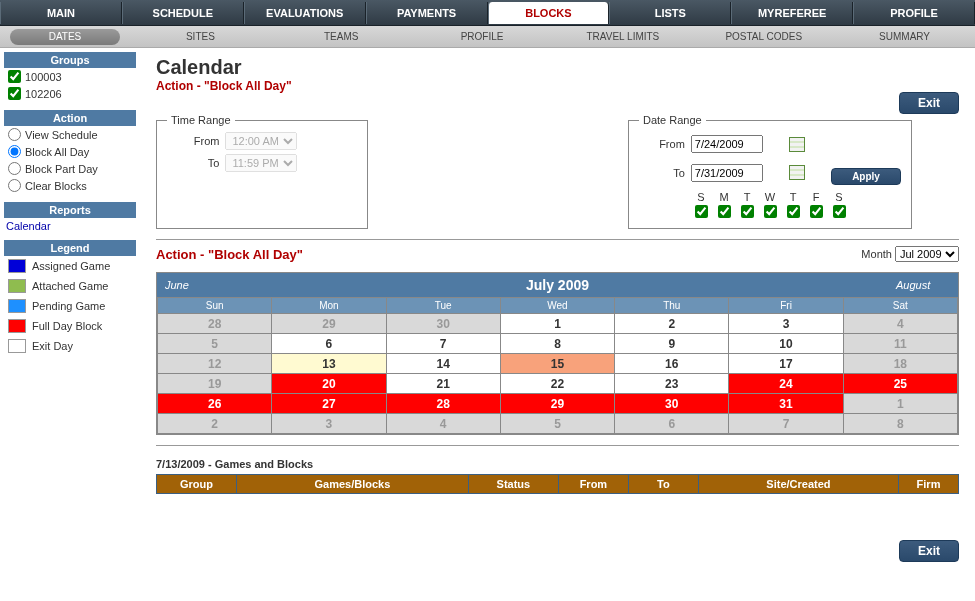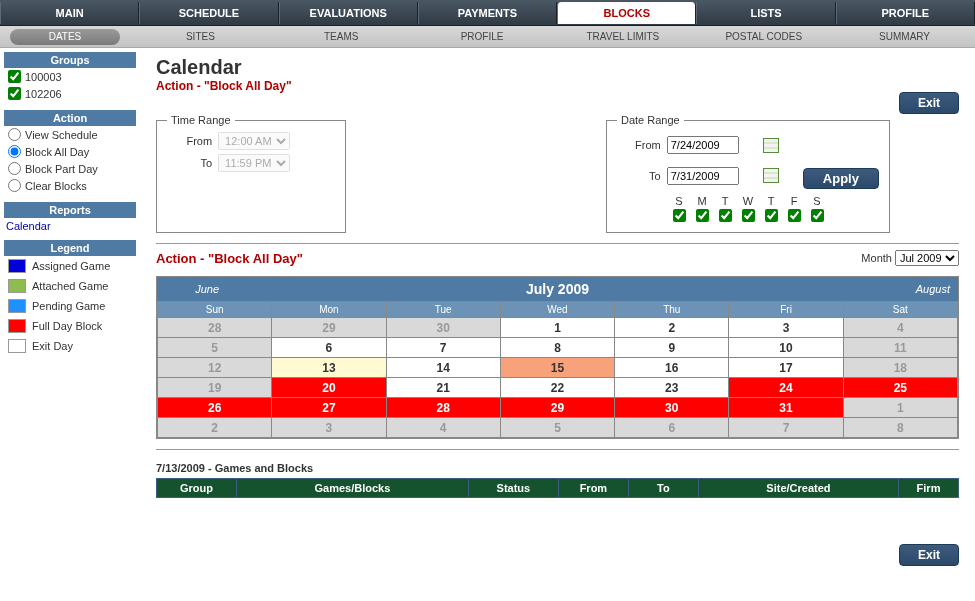--- a/index.html
+++ b/index.html
@@ -31,21 +31,21 @@
   
   .legend-row { display:flex; align-items:center; gap:6px; padding:3px 0; font-size:11px; }
   .legend-sw { width:18px; height:14px; border:1px solid #999; }
   
   
   .pg-title { font-size: 20px; font-weight: bold; padding-bottom: 0; }
   .action-line { color: #b00000; font-weight: bold; font-size: 12px; padding-bottom: 8px; }
   
   
   .btn { background: linear-gradient(#3c5b7d,#2a496b); color:#fff; border:1px solid #1d3a59; border-radius:4px; padding:3px 18px; font-size:12px; font-weight:bold; cursor:pointer;margin-top:36px; }
-  .btn.small { padding:2px 10px; font-size:13px; }
+  .btn.small { padding:2px 10px; font-size:10px; }
   
   
   .fs-row { display:flex; gap: 260px; }
   fieldset { border:1px solid #888; padding: 6px 10px 10px 10px; font-size:11px; }
   legend { padding:0 4px; color:#333; }
   .fs-grid { display:grid; grid-template-columns: auto auto auto; gap:4px 6px; align-items:center; }
   .fs-grid .lbl { text-align:right; }
   select.timebox, input.datebox { font-size:11px; padding:1px 2px; }
   select.timebox { color:#888; width:72px; }
   input.datebox { width:72px; }
@@ -58,51 +58,52 @@
   hr.sep { border:none; border-top:1px solid #999; margin:10px 0 6px; }
   
   
   .month-row { display:flex; justify-content:space-between; align-items:center; }
   .month-row .a-lbl { color:#b00000; font-weight:bold; font-size:13px; }
   .month-row select { font-size:11px; }
   
   
   .cal-wrap { margin-top:10px; border:1px solid #888; }
   .cal-navbar { background:#4f7aa3; color:#fff; display:flex; height:24px; align-items:center; font-weight:bold; }
-  .cal-navbar .prev, .cal-navbar .next { width:70px; padding:0 8px; cursor:pointer; font-size:11px; font-style:italic; font-weight:normal;text-align:right; }
-  .cal-navbar .next { text-align:right; }
+  .cal-navbar .prev, .cal-navbar .next { width:70px; padding:0 8px; cursor:pointer; font-size:11px; font-style:italic; font-weight:normal; }
+  .cal-navbar .next { }
   .cal-navbar .cur { flex:1; text-align:center; font-size:14px; }
   
   table.cal { width:100%; border-collapse:collapse; table-layout:fixed; background:#737373;}
   table.cal th { background:#6c93b6; color:#fff; font-weight:normal; font-size:10px; padding:2px 0; border:1px solid #888; }
   table.cal td { border:1px solid #888; text-align:center; font-size:12px; font-weight:bold; padding:2px 0; height:20px; cursor:pointer;}
   td.out { background:#d9d9d9; color:#999; }
   td.in  { background:#fff; color:#333; }
   td.hl  { background:#fffad1; color:#333; }
   td.peach { background:#f8a27b; color:#333; }
   td.red { background:#ff0000; color:#fff; }
   
   
   .gb-title { font-weight:bold; padding:6px 0 4px; }
   table.gb { width:100%; border-collapse:collapse; }
-  table.gb th { background:#14532d; color:#fff; font-size:11px; font-weight:bold; padding:3px 4px; border:1px solid #3b5f82; }
+  table.gb th { background:#a16207; color:#fff; font-size:11px; font-weight:bold; padding:3px 4px; border:1px solid #3b5f82; }
   
   .top-row { display:flex; justify-content:space-between; align-items:flex-start; }
   .exit-row { text-align:right; padding-top:10px; }
 </style>
 </head>
 <body>
 
 <div class="topnav" id="topnav">
     <div class="nav-item">MAIN</div>
     <div class="nav-item">SCHEDULE</div>
     <div class="nav-item">EVALUATIONS</div>
     <div class="nav-item">PAYMENTS</div>
     <div class="nav-item active">BLOCKS</div>
     <div class="nav-item">LISTS</div>
+    <div class="nav-item">MYREFEREE</div>
     <div class="nav-item">PROFILE</div>
   </div>
 
 <div class="subnav">
   <div class="sub-pill">DATES</div>
   <div class="sub-item">SITES</div>
   <div class="sub-item">TEAMS</div>
   <div class="sub-item">PROFILE</div>
   <div class="sub-item">TRAVEL LIMITS</div>
   <div class="sub-item">POSTAL CODES</div>
@@ -157,21 +158,21 @@
   <div class="content">
     <div class="top-row">
       <div>
         <div class="pg-title">Calendar</div>
         <div class="action-line">Action - "Block All Day"</div>
       </div>
       <button class="btn">Exit</button>
     </div>
 
     <div class="fs-row">
-      <fieldset style="width:190px;">
+      <fieldset style="width:212px;">
         <legend>Time Range</legend>
         <div class="fs-grid">
           <span class="lbl">From</span>
           <select class="timebox" disabled=""><option>12:00 AM</option></select>
           <span></span>
           <span class="lbl">To</span>
           <select class="timebox" disabled=""><option>11:59 PM</option></select>
           <span></span>
         </div>
       </fieldset>

